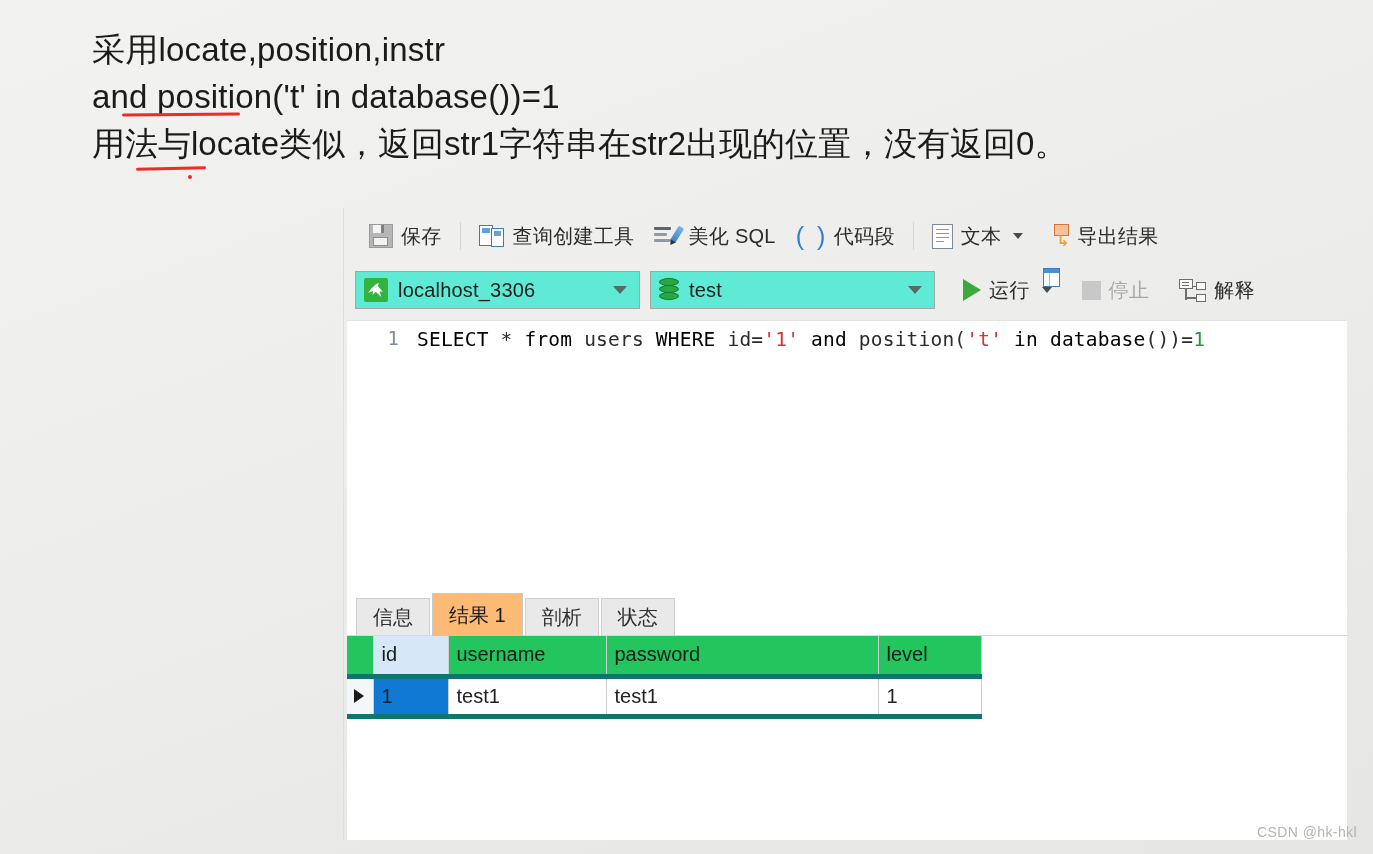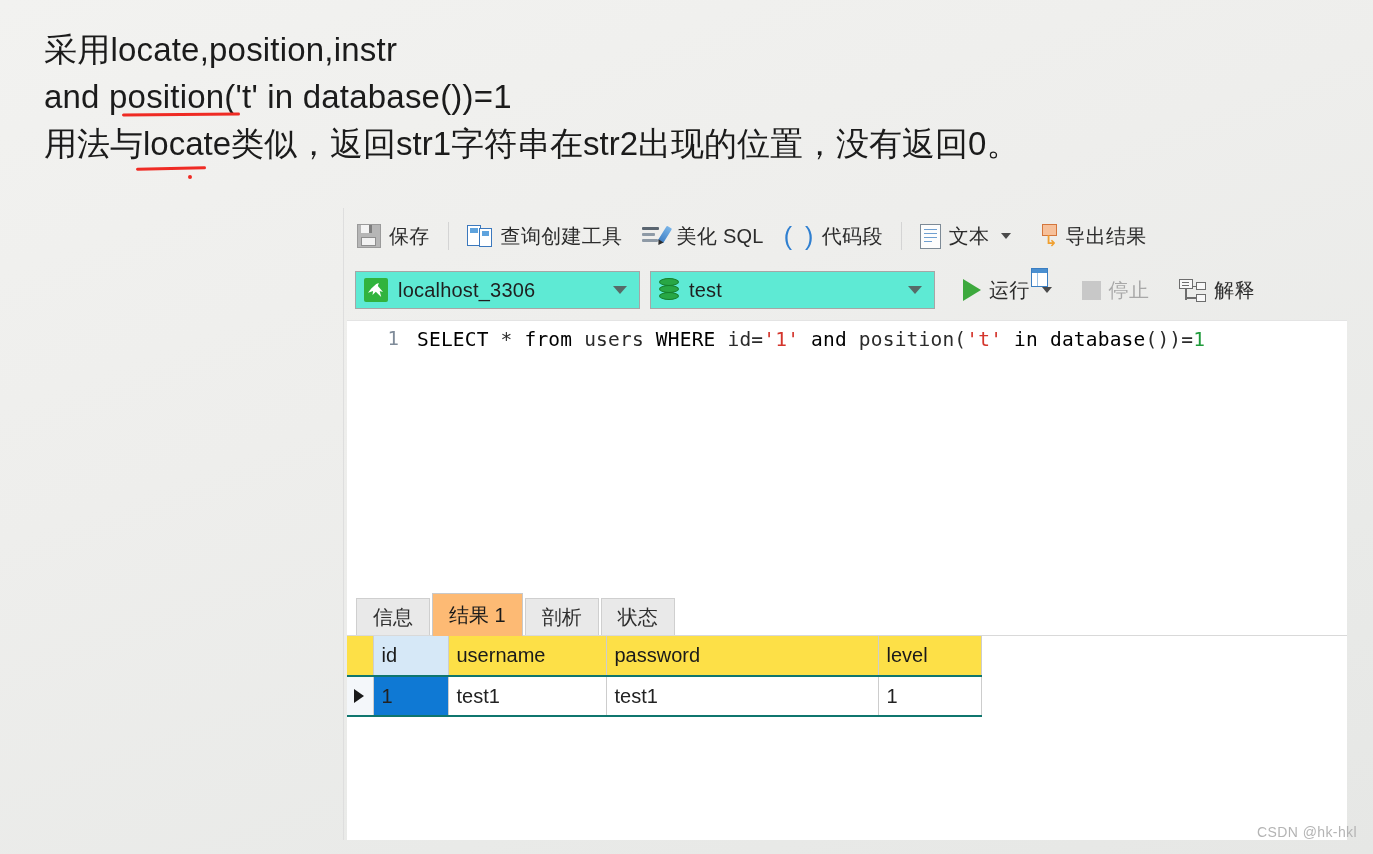--- a/index.html
+++ b/index.html
@@ -19,21 +19,21 @@
     position: absolute;
     left: 44px;
     top: 26px;
     width: 1220px;
     color: #1b1b1b;
     font-size: 33px;
     line-height: 47px;
     letter-spacing: 0.2px;
     white-space: nowrap;
   }
-  .note-line { position: relative; height: 47px; }
+  .note-line { position: relative; height: 47px; margin-left: 48px; }
   .note-line.l3 { font-weight: 500; letter-spacing: 0px; }
 
   .underline-red {
     position: absolute;
     background: #ef2b24;
     border-radius: 2px;
     height: 3px;
     transform: rotate(-0.6deg);
   }
   .ul-top { left: 122px; top: 113px; width: 118px; }
@@ -55,21 +55,21 @@
     background: #dedede;
   }
 
   
   .toolbar {
     position: absolute;
     left: 0; top: 0;
     width: 1004px; height: 56px;
     display: flex;
     align-items: center;
-    padding-left: 4px;
+    padding-left: 16px;
     gap: 0px;
   }
   .tb-item {
     display: flex;
     align-items: center;
     gap: 8px;
     padding: 4px 10px;
     cursor: default;
     white-space: nowrap;
   }
@@ -382,30 +382,30 @@
     width: 100%; height: 204px;
     background: #ffffff;
   }
   table.data {
     border-collapse: collapse;
     table-layout: fixed;
     font-size: 20px;
   }
   table.data th, table.data td {
     border-right: 1px solid #cdcdcd;
-    border-bottom: 2px solid #0f766e;
+    border-bottom: 5px solid #0f766e;
     height: 40px;
     padding: 0 8px;
     text-align: left;
     font-weight: normal;
     color: #222;
     overflow: hidden;
     white-space: nowrap;
   }
-  table.data th { background: #fde047; color: #1a1a1a; }
+  table.data th { background: #22c55e; color: #1a1a1a; }
   table.data th.sel { background: #d6e8f7; }
   col.c-gutter { width: 26px; }
   col.c-id     { width: 75px; }
   col.c-user   { width: 158px; }
   col.c-pass   { width: 272px; }
   col.c-level  { width: 103px; }
   td.rowmark {
     padding: 0; text-align: center;
     background: #f4f7fa;
     border-right: 1px solid #cdcdcd;

